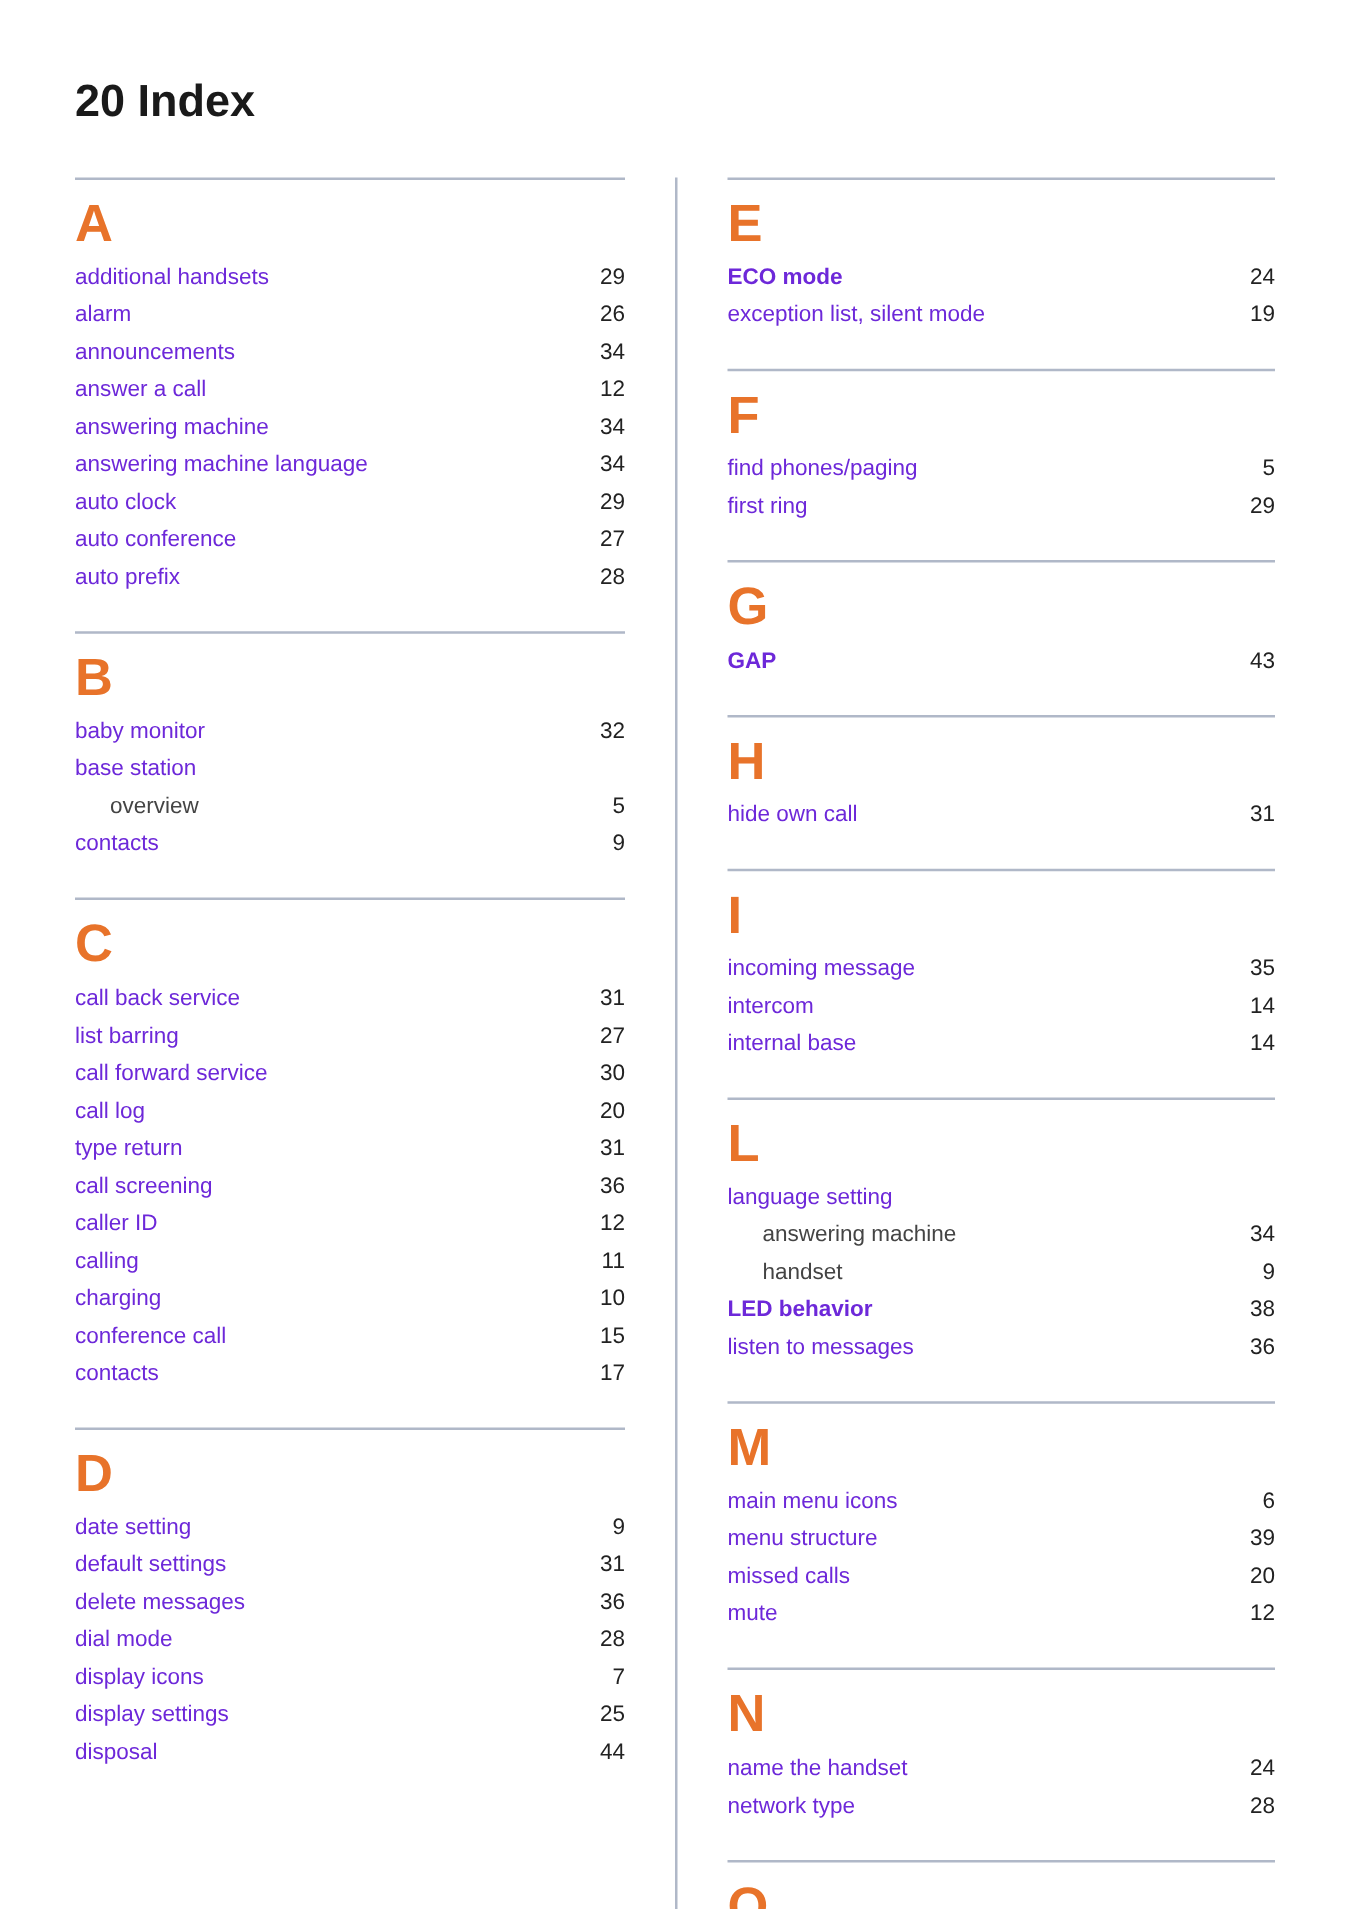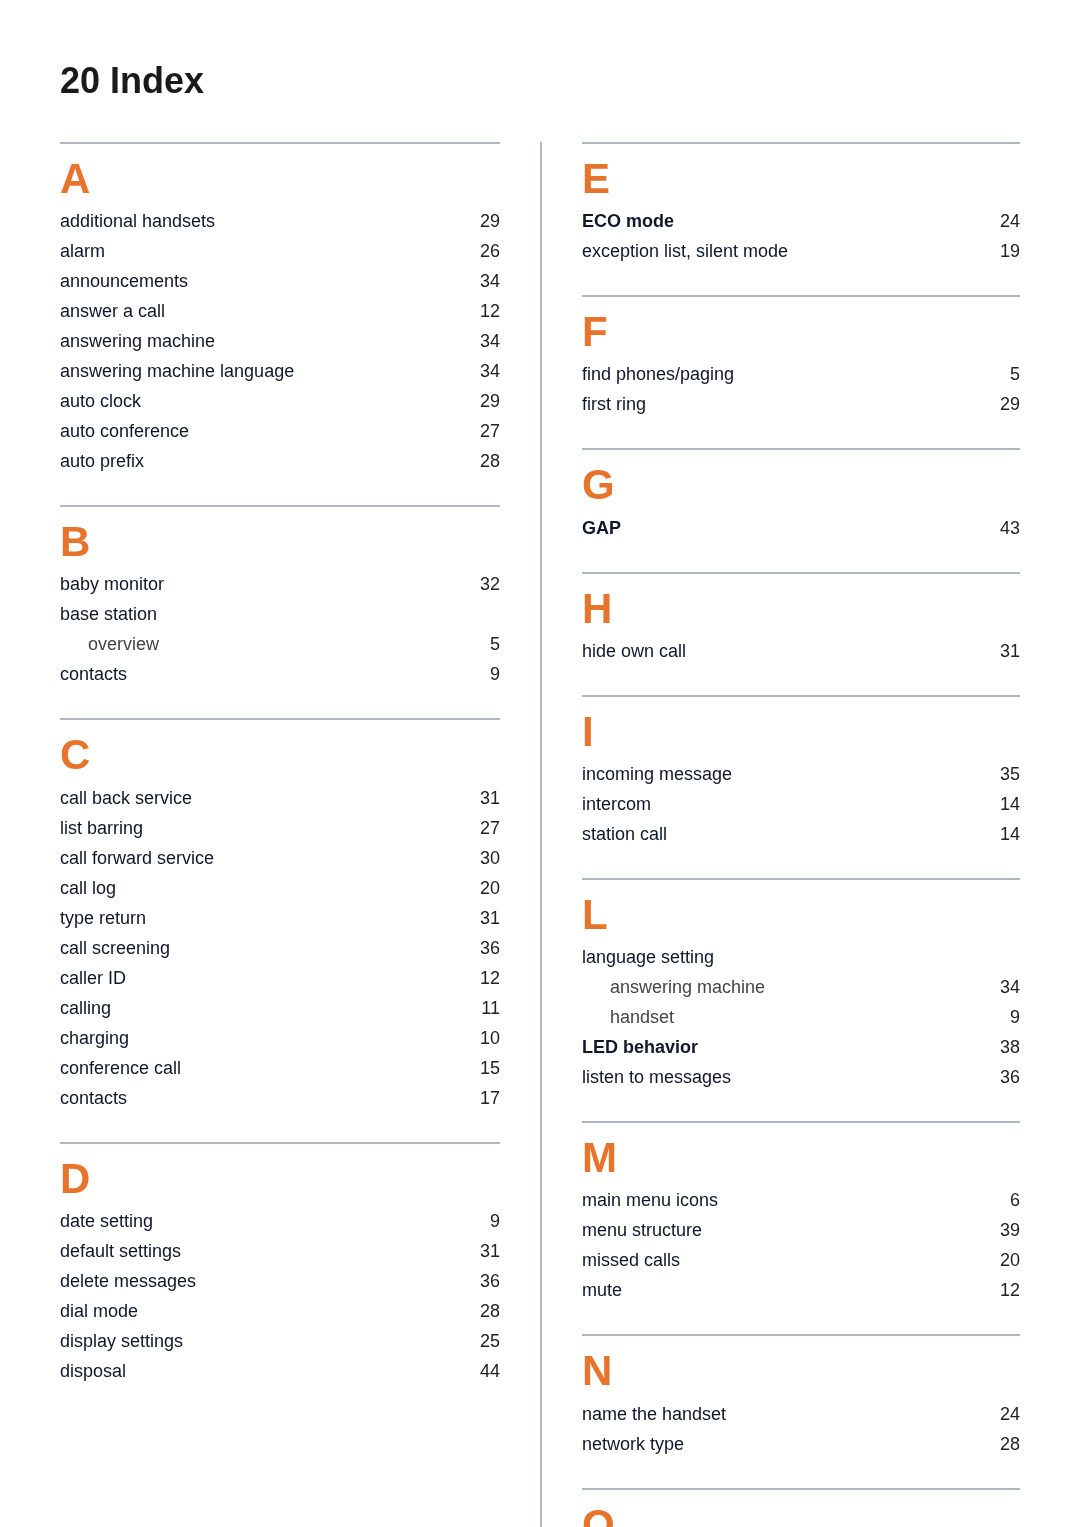--- a/index.html
+++ b/index.html
@@ -58,21 +58,21 @@
       display: flex;
       justify-content: space-between;
       align-items: baseline;
       margin-bottom: 3px;
       font-size: 18px;
       line-height: 1.5;
     }
 
     .index-entry .entry-name {
       flex: 1;
-      color: #0f172a;
+      color: #6d28d9;
     }
 
     .index-entry .entry-page {
       min-width: 36px;
       text-align: right;
       color: #222;
     }
 
     .index-entry.indented .entry-name {
       padding-left: 28px;
@@ -208,20 +208,24 @@
         </div>
         <div class="index-entry">
           <span class="entry-name">delete messages</span>
           <span class="entry-page">36</span>
         </div>
         <div class="index-entry">
           <span class="entry-name">dial mode</span>
           <span class="entry-page">28</span>
         </div>
         <div class="index-entry">
+          <span class="entry-name">display icons</span>
+          <span class="entry-page">7</span>
+        </div>
+        <div class="index-entry">
           <span class="entry-name">display settings</span>
           <span class="entry-page">25</span>
         </div>
         <div class="index-entry">
           <span class="entry-name">disposal</span>
           <span class="entry-page">44</span>
         </div>
       </div>
     </div>
 
@@ -271,21 +275,21 @@
         <div class="section-letter">I</div>
         <div class="index-entry">
           <span class="entry-name">incoming message</span>
           <span class="entry-page">35</span>
         </div>
         <div class="index-entry">
           <span class="entry-name">intercom</span>
           <span class="entry-page">14</span>
         </div>
         <div class="index-entry">
-          <span class="entry-name">station call</span>
+          <span class="entry-name">internal base</span>
           <span class="entry-page">14</span>
         </div>
       </div>
       <div class="section">
         <hr class="section-divider">
         <div class="section-letter">L</div>
         <div class="index-entry">
           <span class="entry-name">language setting</span>
           <span class="entry-page"></span>
         </div>

